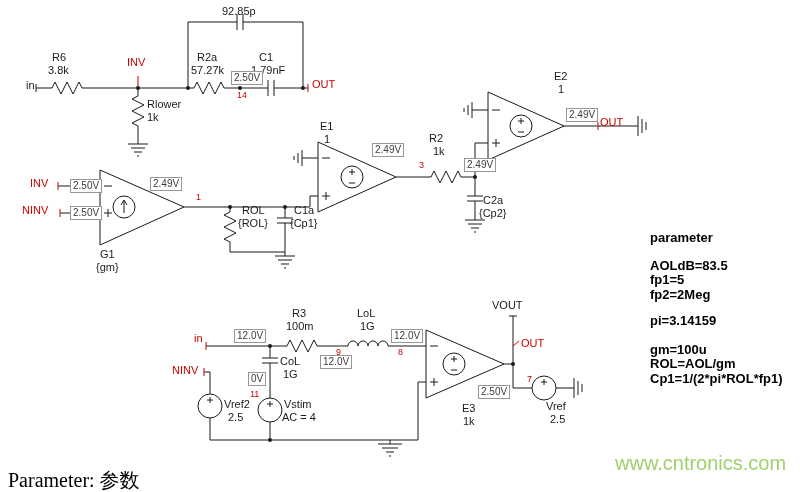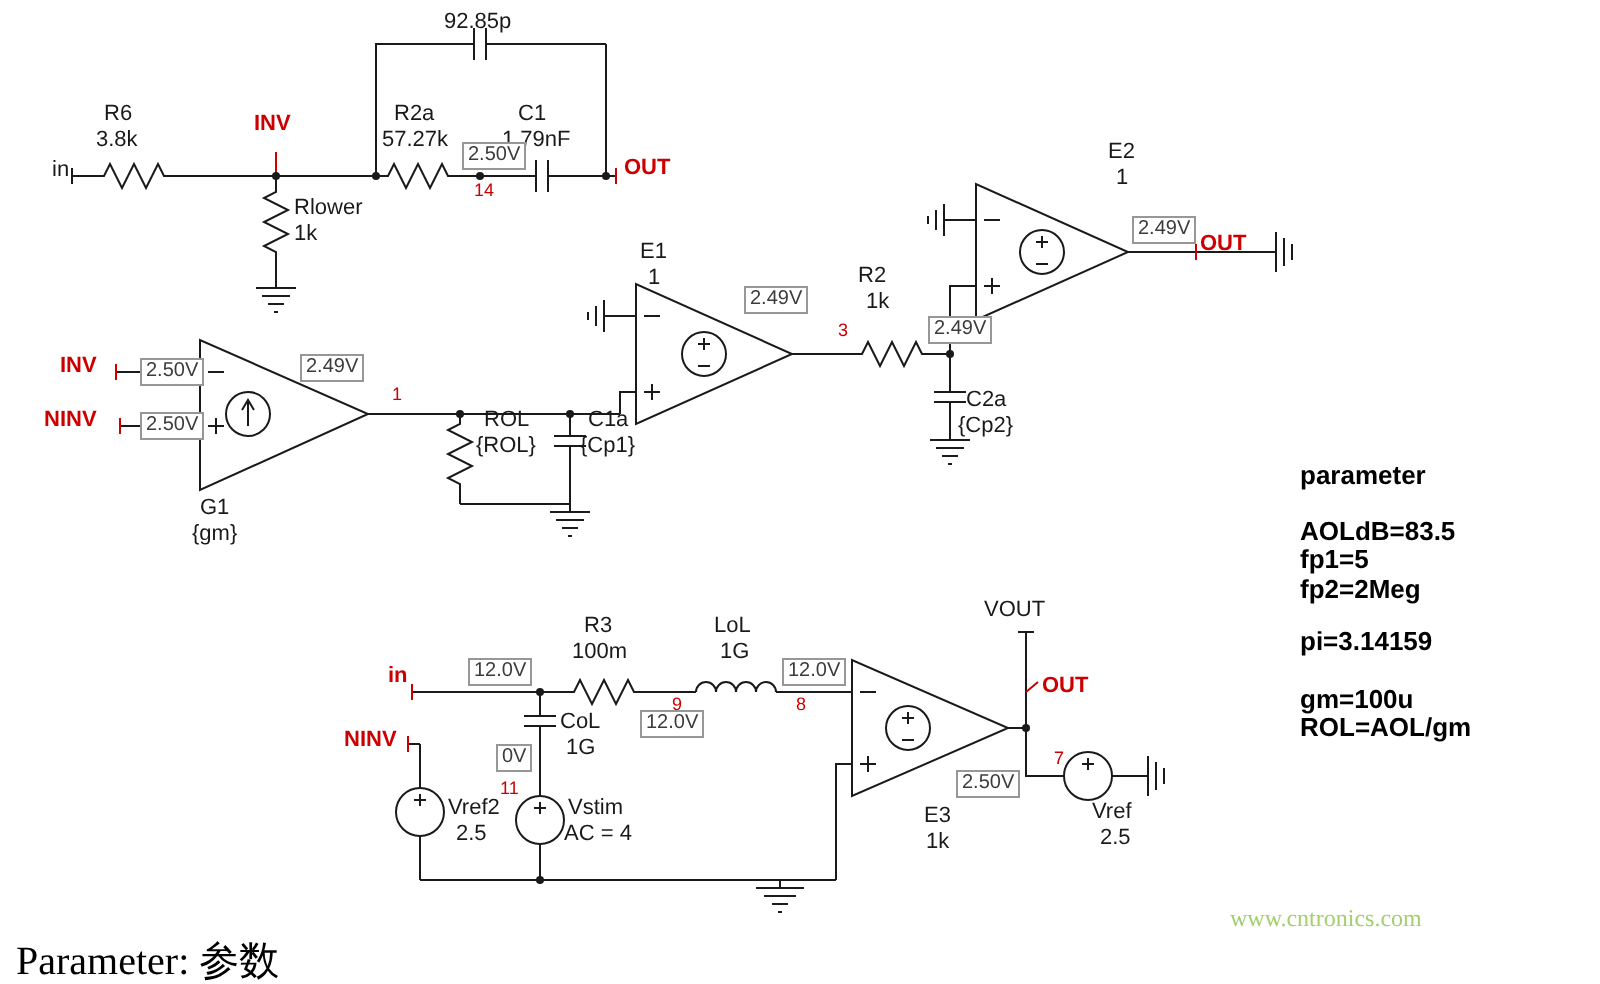--- a/index.html
+++ b/index.html
@@ -1,25 +1,25 @@
 <!DOCTYPE html>
 <html><head>
 <meta charset="utf-8">
 <style>
   html,body{margin:0;padding:0;background:#fff;}
   .canvas{position:relative;width:800px;height:492px;background:#ffffff;
           font-family:"Liberation Sans",sans-serif;overflow:hidden;}
   .canvas svg{position:absolute;left:0;top:0;z-index:1;}
   .t{position:absolute;z-index:2;font-size:11px;color:#1a1a1a;white-space:nowrap;line-height:1;}
-  .net{color:#cc0000;font-weight:bold;}
+  .net{color:#cc0000;font-weight:normal;}
   .nid{color:#cc0000;font-size:9px;font-weight:normal;}
   .probe{position:absolute;z-index:3;border:1px solid #979797;background:#fff;color:#3c3c3c;
          font-size:10px;line-height:12px;padding:0 2px;white-space:nowrap;}
   .param{position:absolute;z-index:2;font-size:13px;font-weight:bold;color:#000;white-space:nowrap;}
-  .wm{position:absolute;z-index:2;font-size:12px;color:#a3cf6e;white-space:nowrap;font-family:Liberation Serif, serif;}
+  .wm{position:absolute;z-index:2;font-size:20px;color:#a3cf6e;white-space:nowrap;}
   .cap{position:absolute;z-index:2;font-size:20px;color:#000;font-family:"Liberation Serif",serif;white-space:nowrap;}
 </style>
 </head>
 <body>
 
 <div class="canvas">
 
   <svg width="800" height="492" viewBox="0 0 800 492">
 
     <g stroke="#1a1a1a" stroke-width="1" fill="none">
@@ -240,17 +240,18 @@
   <span class="t" style="left:546px;top:401px">Vref</span>
   <span class="t" style="left:550px;top:414px">2.5</span>
 
   <span class="param" style="left:650px;top:230px">parameter</span>
   <span class="param" style="left:650px;top:258px">AOLdB=83.5</span>
   <span class="param" style="left:650px;top:272px">fp1=5</span>
   <span class="param" style="left:650px;top:287px">fp2=2Meg</span>
   <span class="param" style="left:650px;top:313px">pi=3.14159</span>
   <span class="param" style="left:650px;top:342px">gm=100u</span>
   <span class="param" style="left:650px;top:356px">ROL=AOL/gm</span>
+  <span class="param" style="left:650px;top:371px">Cp1=1/(2*pi*ROL*fp1)</span>
 
   <span class="wm" style="left:615px;top:452px">www.cntronics.com</span>
   <span class="cap" style="left:8px;top:467px">Parameter: 参数</span>
 
 </div>
 
 </body></html>

